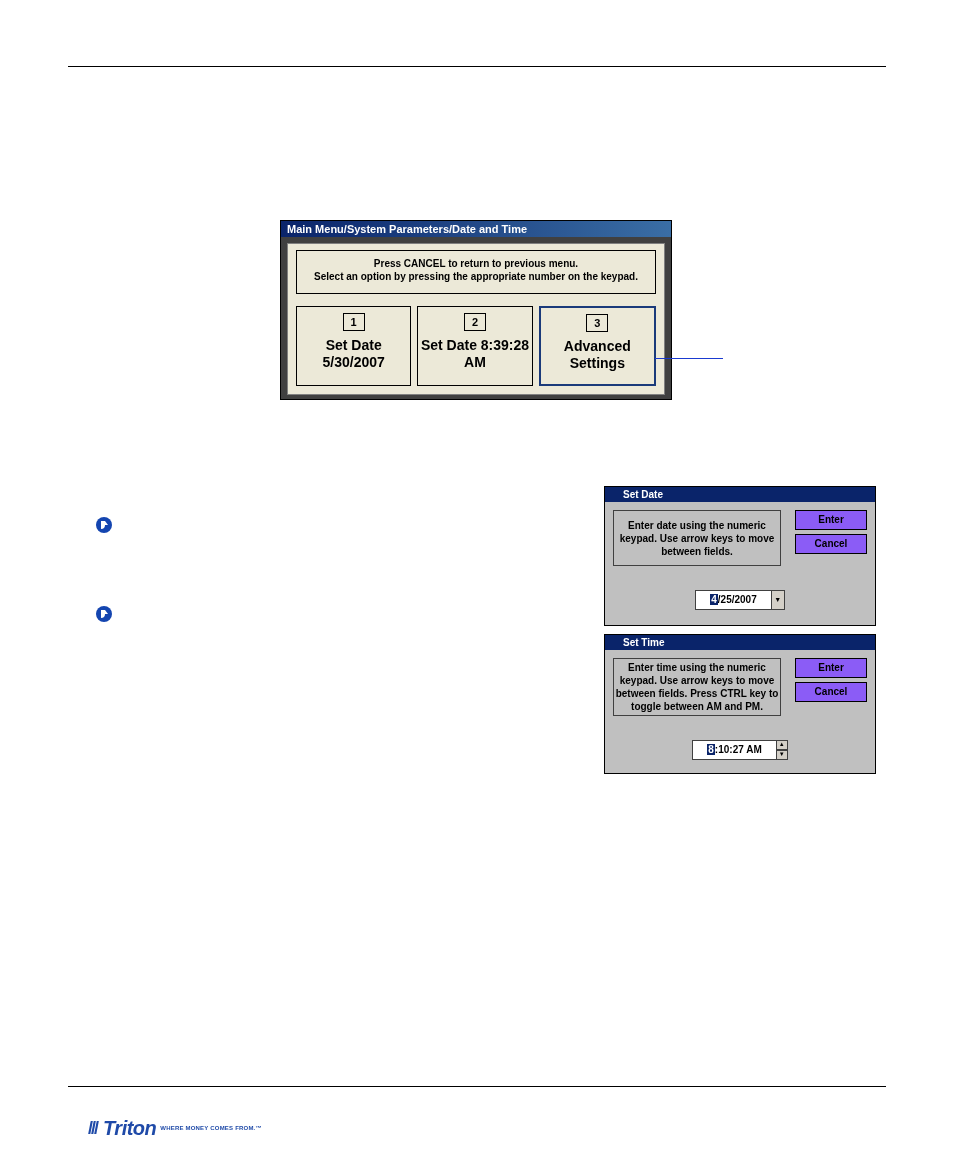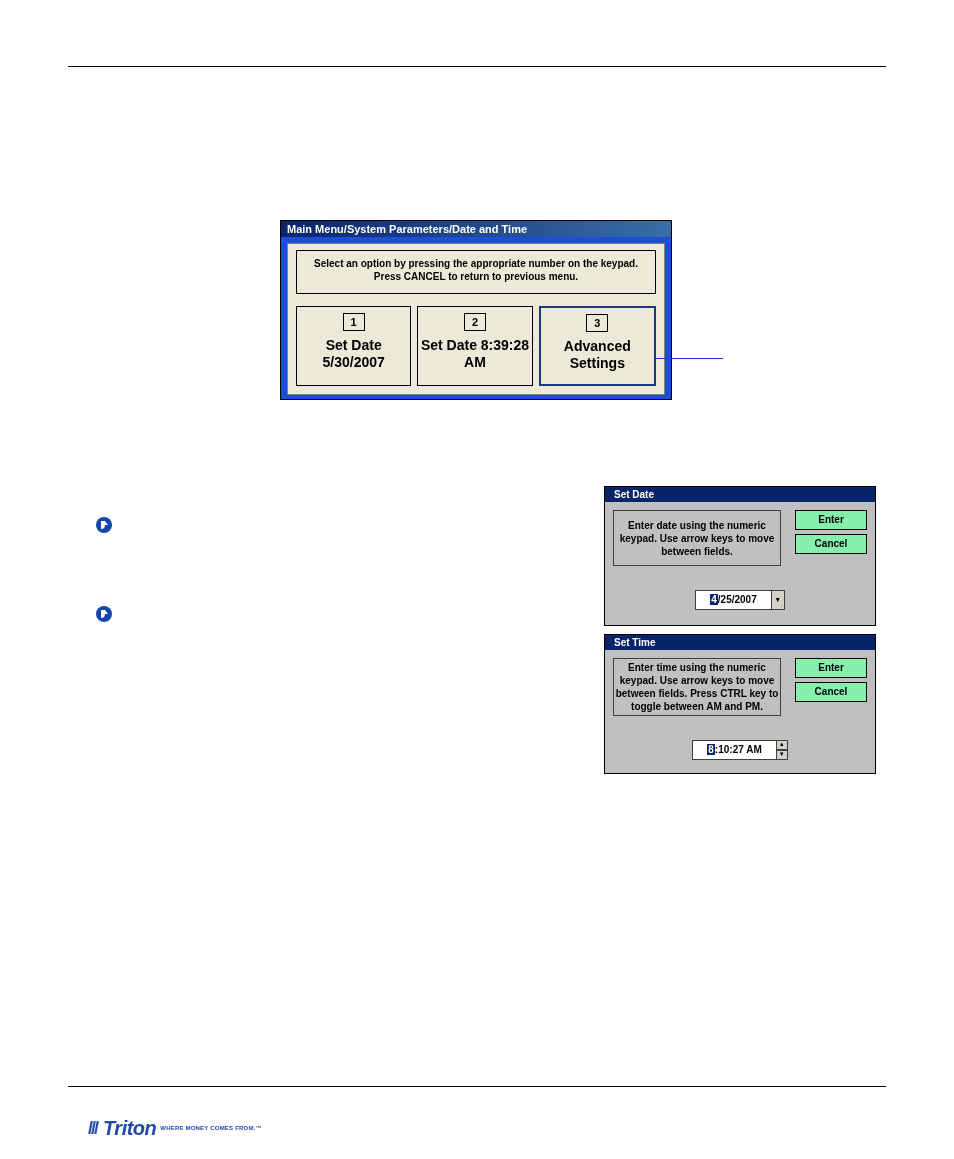--- a/index.html
+++ b/index.html
@@ -26,21 +26,21 @@
     border-top: 1px solid #000;
   }
 
   
   .fig-main {
     position: absolute;
     top: 220px;
     left: 280px;
     width: 392px;
     height: 180px;
-    background: #1d4ed8;
+    background: #404040;
     border: 1px solid #000;
     font-size: 11px;
   }
   .fig-main .titlebar {
     background: linear-gradient(to right, #0a246a, #3a6ea5);
     color: #fff;
     font-weight: bold;
     padding: 2px 6px;
     font-size: 11px;
   }
@@ -113,21 +113,21 @@
   .fig-dialog {
     position: absolute;
     background: #c0c0c0;
     border: 1px solid #000;
     font-size: 10px;
   }
   .fig-dialog .titlebar {
     background: #0a246a;
     color: #fff;
     font-weight: bold;
-    padding: 2px 9px;
+    padding: 2px 18px;
     font-size: 10px;
   }
   .fig-dialog .body {
     position: relative;
     padding: 8px;
     height: calc(100% - 16px);
   }
   .fig-dialog .msg {
     border: 1px solid #404040;
     background: #c0c0c0;
@@ -145,21 +145,21 @@
     position: absolute;
     top: 8px;
     right: 8px;
     width: 72px;
     display: flex;
     flex-direction: column;
     gap: 4px;
   }
   .fig-dialog .btn {
     border: 1px solid #000;
-    background: #86efac;
+    background: #8b5cf6;
     font-weight: bold;
     font-size: 10px;
     text-align: center;
     height: 20px;
     line-height: 18px;
   }
   .fig-dialog .field-row {
     position: absolute;
     bottom: 8px;
     left: 0;
@@ -261,22 +261,22 @@
 </head>
 <body>
 
 <div class="page-rule-top"></div>
 <div class="page-rule-bottom"></div>
 
 <div class="fig-main">
   <div class="titlebar">Main Menu/System Parameters/Date and Time</div>
   <div class="inner">
     <div class="instruction-box">
+      <div>Press CANCEL to return to previous menu.</div>
       <div>Select an option by pressing the appropriate number on the keypad.</div>
-      <div>Press CANCEL to return to previous menu.</div>
     </div>
     <div class="options-row">
       <div class="opt">
         <div class="keybox">1</div>
         <div class="label">Set Date 5/30/2007</div>
       </div>
       <div class="opt">
         <div class="keybox">2</div>
         <div class="label">Set Date 8:39:28 AM</div>
       </div>

